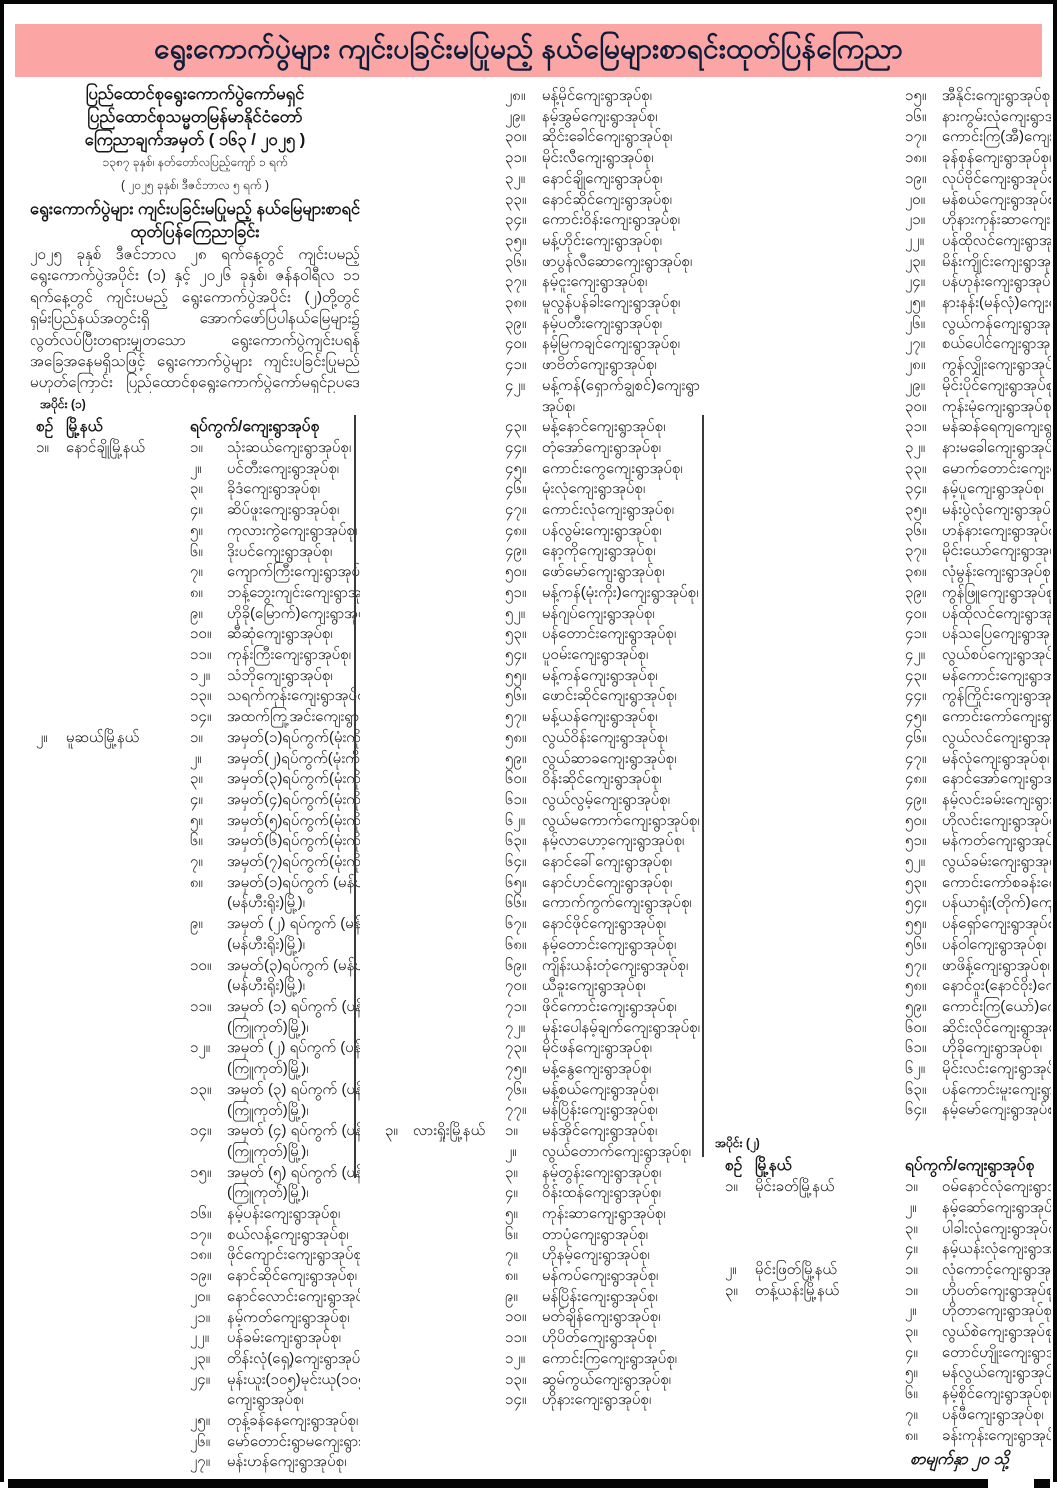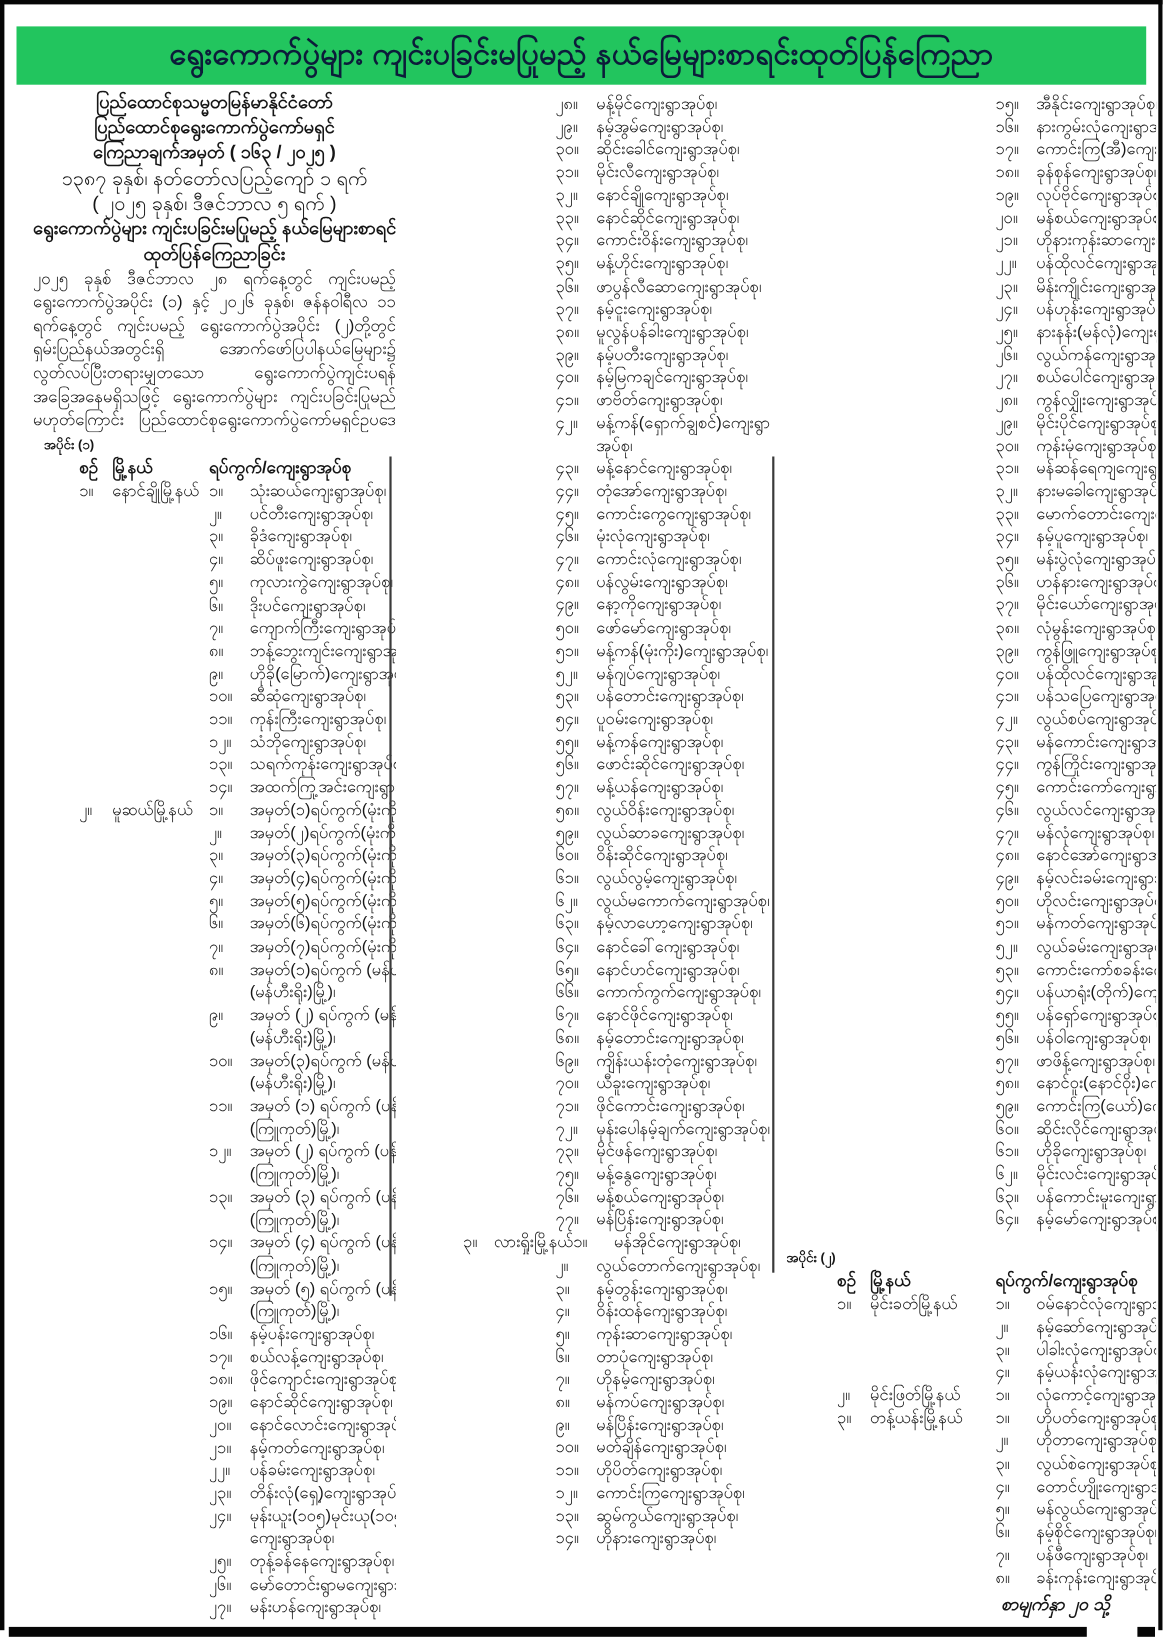--- a/index.html
+++ b/index.html
@@ -9,56 +9,56 @@
   .frame{position:absolute;left:0;top:0;width:1049px;height:1478px;
          border-left:4px solid #060606;border-right:4px solid #060606;border-top:4px solid #060606;}
   .bottom-rule{position:absolute;top:1479px;height:9px;background:#060606;}
   .banner{position:absolute;left:15px;top:24px;width:1027px;height:53px;
           display:flex;align-items:center;justify-content:center;}
   .banner-title{font-size:28px;font-weight:bold;letter-spacing:.2px;white-space:nowrap;}
   .col{position:absolute;overflow:hidden;}
   #col0{left:30px;top:82px;width:330px;height:1392px;}
   #col1{left:365px;top:85px;width:338px;height:1385px;}
   #col2{left:705px;top:85px;width:346px;height:1390px;}
-  .h{text-align:center;line-height:23px;font-size:18px;white-space:nowrap;}
+  .h{text-align:center;line-height:23px;font-size:12px;white-space:nowrap;}
   .h.b{font-weight:bold;font-size:16.5px;}
   .p{height:150px;overflow:hidden;text-align:justify;font-size:15.2px;line-height:21.4px;}
   .pt{font-weight:bold;font-size:12px;line-height:22px;padding-left:10px;}
   #col2 .pt{}
   .throw{display:flex;font-weight:bold;font-size:15.5px;line-height:22px;}
   .vrow{display:flex;font-size:15px;line-height:20.7px;}
   .twpcell{flex:0 0 160px;display:flex;}
   #col1 .twpcell{flex:0 0 140px;}
   #col2 .twpcell{flex:0 0 200px;}
-  .twpno{flex:0 0 30px;padding-left:6px;white-space:nowrap;margin-left:36px;}
+  .twpno{flex:0 0 30px;padding-left:6px;white-space:nowrap;}
   #col1 .twpno{flex:0 0 28px;padding-left:20px;}
   #col2 .twpno{flex:0 0 30px;padding-left:20px;}
   .twpname{white-space:nowrap;}
   .vnum{flex:0 0 37px;white-space:nowrap;}
   .vname{flex:1;min-width:0;}
   .vline{white-space:nowrap;}
   .gap{width:100%;}
   .divider{position:absolute;width:2px;background:#3a3a3a;}
   #divider-1{left:354px;top:415px;height:763px;}
   #divider-2{left:702px;top:415px;height:742px;}
   .pagefoot{position:absolute;top:1448px;right:48px;font-size:16px;font-weight:bold;
             font-style:italic;white-space:nowrap;text-align:center;}
 </style>
 </head>
 <body style="color: rgb(22, 22, 22);">
 
 <div class="frame"></div>
 
-<div class="banner" style="background: #22c55e;">
+<div class="banner" style="background: #fca5a5;">
   <div class="banner-title" style="color: rgb(12, 28, 58);">ရွေးကောက်ပွဲများ ကျင်းပခြင်းမပြုမည့် နယ်မြေများစာရင်းထုတ်ပြန်ကြေညာ</div>
 </div>
 
 <div id="col0" class="col">
+    <div class="h b">ပြည်ထောင်စုရွေးကောက်ပွဲကော်မရှင်</div>
     <div class="h b">ပြည်ထောင်စုသမ္မတမြန်မာနိုင်ငံတော်</div>
-    <div class="h b">ပြည်ထောင်စုရွေးကောက်ပွဲကော်မရှင်</div>
     <div class="h b">ကြေညာချက်အမှတ် ( ၁၆၃ / ၂၀၂၅ )</div>
     <div class="h">၁၃၈၇ ခုနှစ်၊ နတ်တော်လပြည့်ကျော် ၁ ရက်</div>
     <div class="h">( ၂၀၂၅ ခုနှစ်၊ ဒီဇင်ဘာလ ၅ ရက် )</div>
     <div class="h b">ရွေးကောက်ပွဲများ ကျင်းပခြင်းမပြုမည့် နယ်မြေများစာရင်း</div>
     <div class="h b">ထုတ်ပြန်ကြေညာခြင်း</div>
     <div class="p">၂၀၂၅ ခုနှစ် ဒီဇင်ဘာလ ၂၈ ရက်နေ့တွင် ကျင်းပမည့် ရွေးကောက်ပွဲအပိုင်း (၁) နှင့် ၂၀၂၆ ခုနှစ်၊ ဇန်နဝါရီလ ၁၁ ရက်နေ့တွင် ကျင်းပမည့် ရွေးကောက်ပွဲအပိုင်း (၂)တို့တွင် ရှမ်းပြည်နယ်အတွင်းရှိ အောက်ဖော်ပြပါနယ်မြေများ၌ လွတ်လပ်ပြီးတရားမျှတသော ရွေးကောက်ပွဲကျင်းပရန် အခြေအနေမရှိသဖြင့် ရွေးကောက်ပွဲများ ကျင်းပခြင်းပြုမည်မဟုတ်ကြောင်း ပြည်ထောင်စုရွေးကောက်ပွဲကော်မရှင်ဥပဒေပုဒ်မ ၁၀ (စ)အရ ထုတ်ပြန်ကြေညာလိုက်သည်–</div>
     <div class="pt">အပိုင်း (၁)</div>
     <div class="throw">
       <div class="twpcell">
         <span class="twpno">စဉ်</span>

